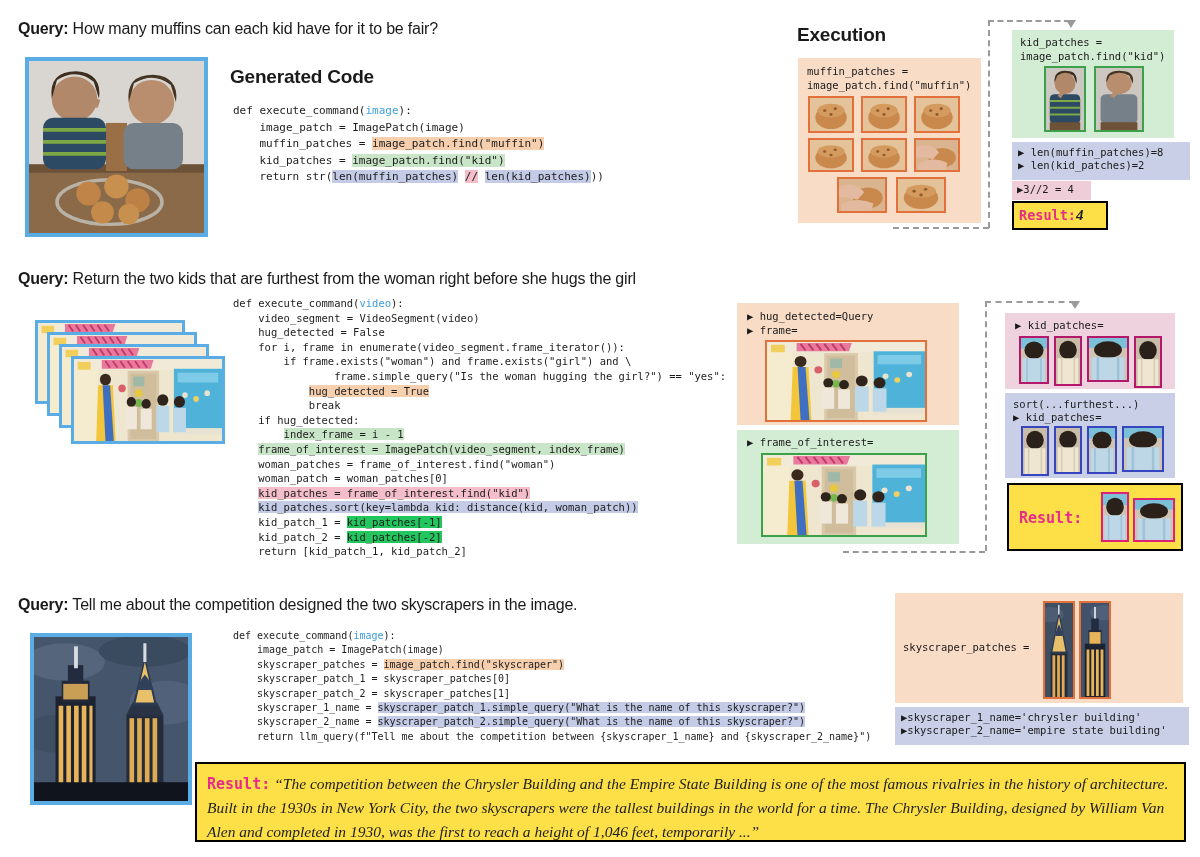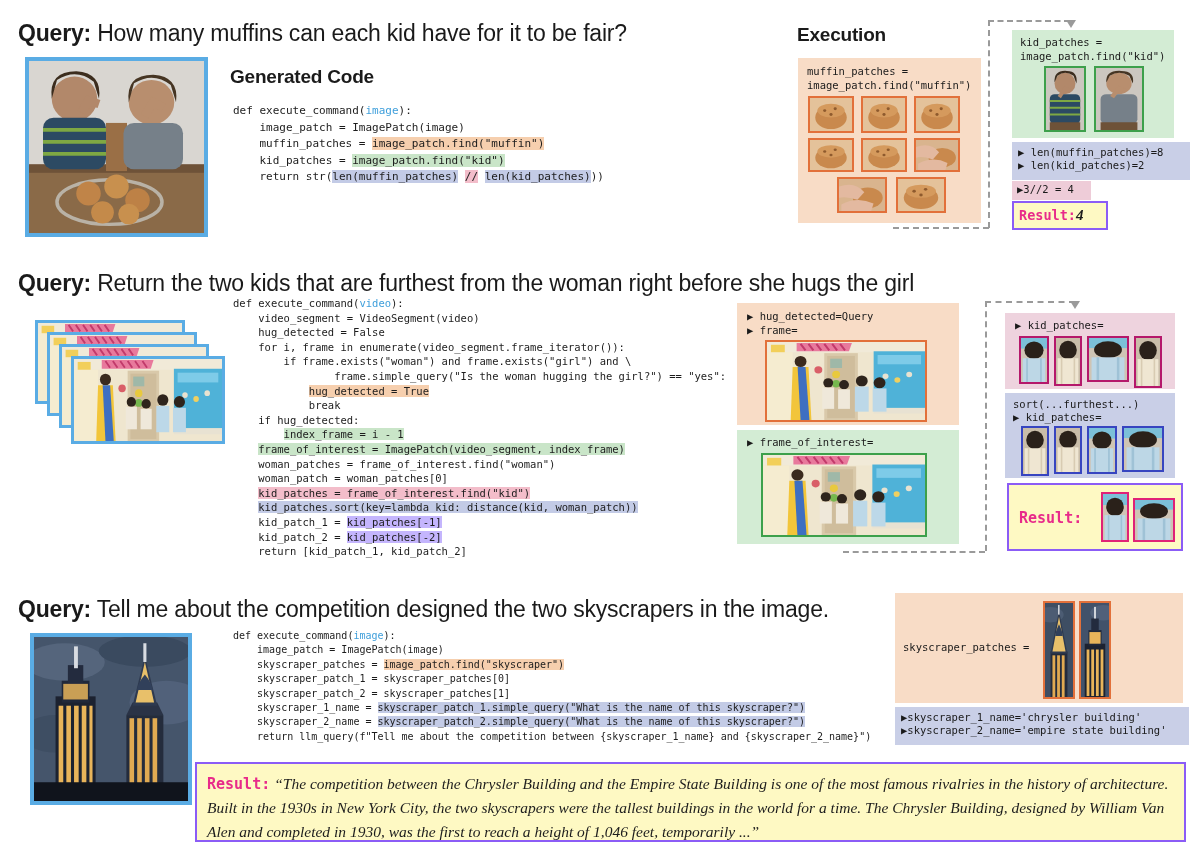--- a/index.html
+++ b/index.html
@@ -1,47 +1,47 @@
 <!DOCTYPE html>
 <html><head>
 <meta charset="utf-8">
 <style>
   html,body{margin:0;padding:0;}
   body{width:1200px;height:857px;background:#ffffff;position:relative;
        font-family:"Liberation Sans",sans-serif;color:#1a1a1a;overflow:hidden;}
   .abs{position:absolute;}
-  .query{font-size:23px;letter-spacing:-0.2px;white-space:nowrap;}
+  .query{font-size:16px;letter-spacing:-0.2px;white-space:nowrap;}
   .query .qlabel{font-weight:700;}
   .sec-title{font-size:19px;font-weight:700;letter-spacing:-0.2px;}
   .code{font-family:"DejaVu Sans Mono","Liberation Mono",monospace;white-space:pre;color:#1c1c1c;}
   .code-1{font-size:11px;line-height:16.5px;}
   .code-2{font-size:10.5px;line-height:14.6px;}
   .code-3{font-size:10px;line-height:14.4px;}
   .hl-kw{color:#3f9fdb;}
   .hl-orange{background:#f6cfae;}
   .hl-green{background:#c9e5c8;}
   .hl-lavender{background:#c3cbe6;}
   .hl-pink{background:#f3bdca;}
-  .hl-magenta{background:#c4b5fd;}
+  .hl-magenta{background:#22c55e;}
   .ebox{font-family:"DejaVu Sans Mono","Liberation Mono",monospace;font-size:10.5px;line-height:13.5px;}
   .box-orange{background:#f8dcc6;}
   .box-green{background:#d3ecd4;}
   .box-lavender{background:#c9cfe7;}
   .box-pink{background:#eed3de;}
   .box-divpink{background:#eeccd8;}
   .crop{display:inline-block;vertical-align:top;line-height:0;}
   .crop svg{display:block;}
   .b-orange{border:2px solid #e2703a;}
   .b-green{border:2px solid #3da04b;}
   .b-magenta{border:2px solid #b5186b;}
   .b-blue{border:2px solid #3745c0;}
   .b-respink{border:2px solid #e02277;}
   .photo-blue{border:4px solid #5aace4;line-height:0;}
   .frame-blue{border:3px solid #5aace4;line-height:0;background:#fff;}
-  .result-box{background:#fef9c3;border:2px solid #8b5cf6;}
+  .result-box{background:#fde047;border:2px solid #000000;}
   .result-label{font-family:"DejaVu Sans Mono","Liberation Mono",monospace;font-weight:700;color:#e82b8a;}
   .result-italic{font-family:"Liberation Serif",serif;font-style:italic;color:#1d1d1d;}
   .dash-v{border-left:2px dashed #9a9a9a;width:0;}
   .dash-h{border-top:2px dashed #9a9a9a;height:0;}
   .dash-arrow{width:0;height:0;border-left:5px solid transparent;border-right:5px solid transparent;border-top:8px solid #9a9a9a;}
   .row{display:flex;}
 </style>
 </head>
 <body>
 

